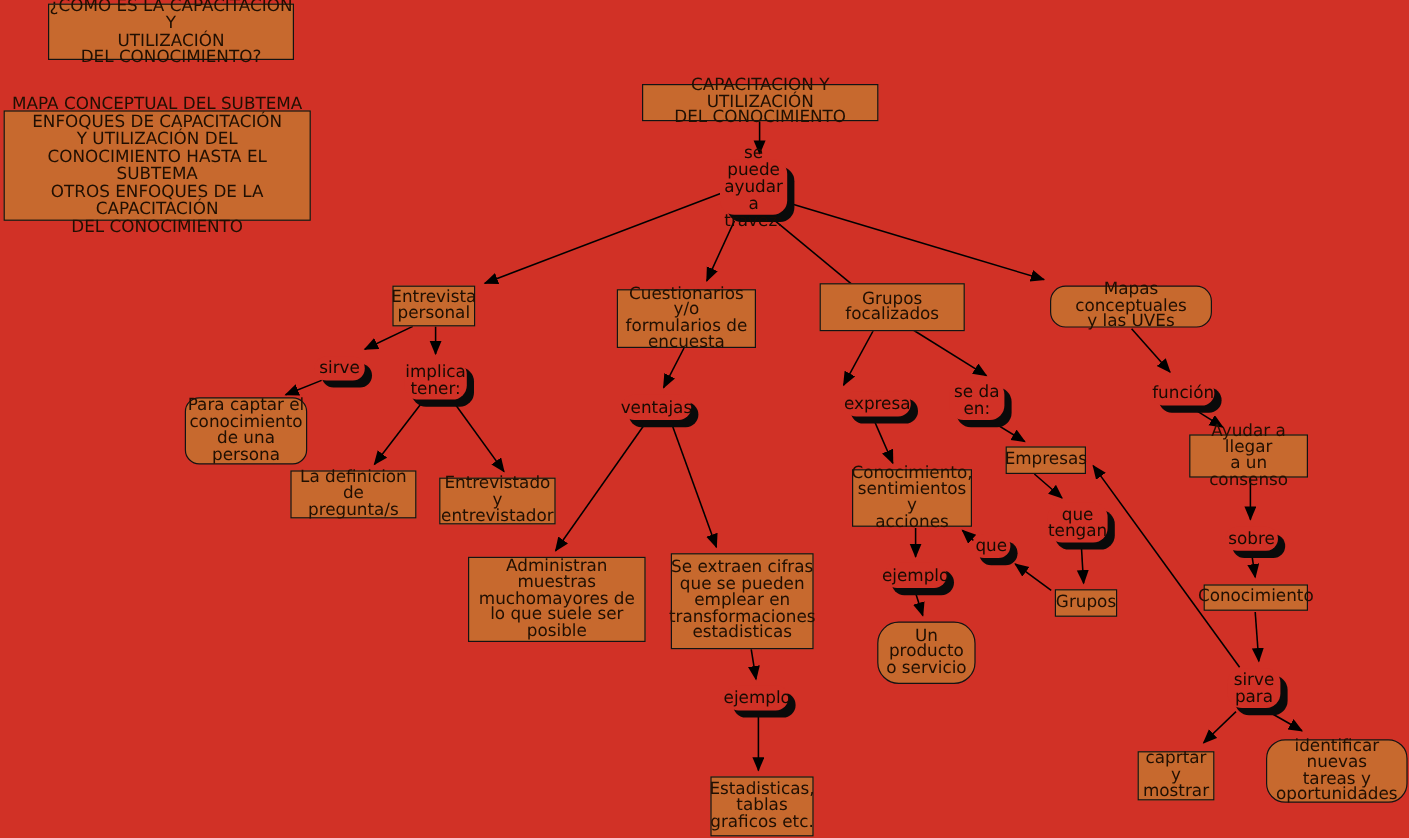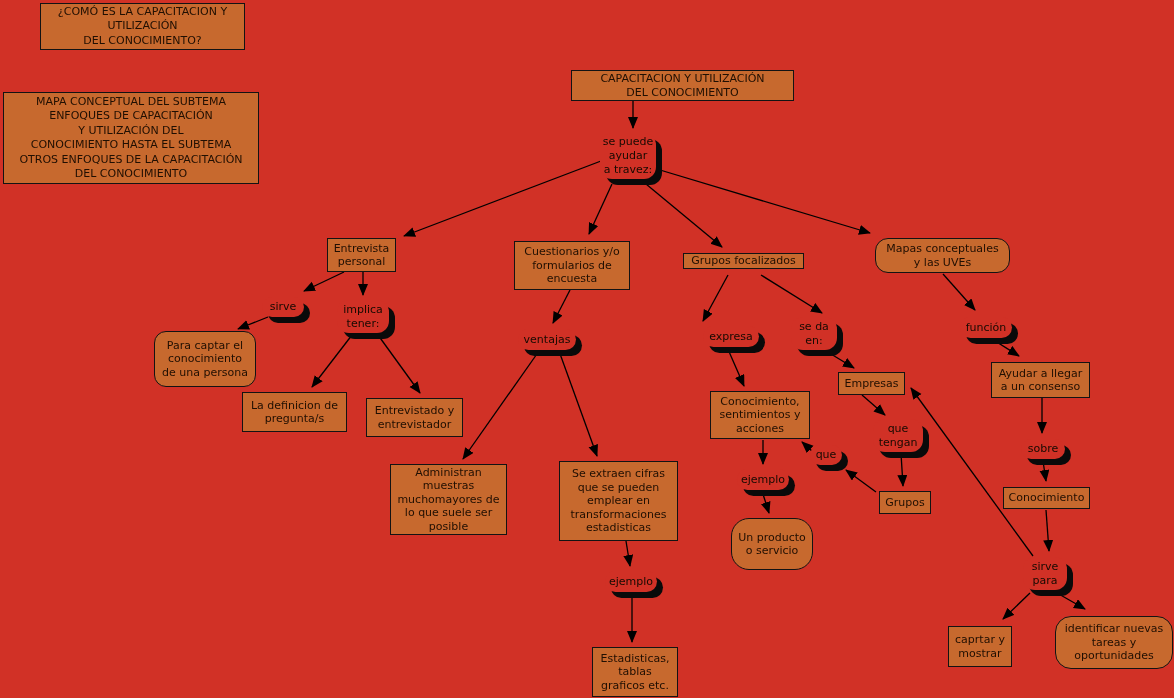--- a/index.html
+++ b/index.html
@@ -18,21 +18,21 @@
     background:var(--background);
     font-family:"DejaVu Sans","Liberation Sans",sans-serif;
   }
   #edge-layer{position:absolute;left:0;top:0;width:1174px;height:698px;}
   #edge-layer line{stroke:var(--arrow);stroke-width:1.3;}
   #node-layer{position:absolute;left:0;top:0;width:100%;height:100%;}
   .node{
     position:absolute;box-sizing:border-box;
     display:flex;align-items:center;justify-content:center;
     text-align:center;white-space:pre-line;
-    font-size:11px;line-height:13.5px;
+    font-size:14px;line-height:13.5px;
   }
   .concept,.title{
     background:var(--box-fill);
     border:1px solid var(--box-border);
     color:var(--box-text);
   }
   .title{line-height:14.5px;}
   .linking{
     background:var(--background);
     border-radius:12px;
@@ -88,55 +88,55 @@
   <div id="node-layer">
       <div class="node title" style="left: 40px; top: 3px; width: 205px; height: 47px;">¿COMÓ ES LA CAPACITACION Y
 UTILIZACIÓN
 DEL CONOCIMIENTO?</div>
       <div class="node title" style="left: 3px; top: 72px; width: 256px; height: 92px; margin-top: 20px;">MAPA CONCEPTUAL DEL SUBTEMA
 ENFOQUES DE CAPACITACIÓN
 Y UTILIZACIÓN DEL
 CONOCIMIENTO HASTA EL SUBTEMA
 OTROS ENFOQUES DE LA CAPACITACIÓN
 DEL CONOCIMIENTO</div>
-      <div class="node concept" style="left: 535px; top: 70px; width: 223px; height: 31px; margin-left: 36px;">CAPACITACION Y UTILIZACIÓN
+      <div class="node concept" style="left: 535px; top: 70px; width: 197px; height: 31px;">CAPACITACION Y UTILIZACIÓN
 DEL CONOCIMIENTO</div>
       <div class="node linking" style="left: 600px; top: 133px; width: 56px; height: 46px;">se puede
 ayudar
 a travez:</div>
       <div class="node concept" style="left: 327px; top: 238px; width: 69px; height: 34px;">Entrevista
 personal</div>
       <div class="node linking" style="left: 262px; top: 297px; width: 42px; height: 20px;">sirve</div>
       <div class="node linking" style="left: 337px; top: 300px; width: 52px; height: 33px;">implica
 tener:</div>
       <div class="node concept" style="left: 154px; top: 331px; width: 102px; height: 56px; border-radius: 12px;">Para captar el
 conocimiento
 de una persona</div>
       <div class="node concept" style="left: 242px; top: 392px; width: 105px; height: 40px;">La definicion de
 pregunta/s</div>
       <div class="node concept" style="left: 366px; top: 398px; width: 97px; height: 39px;">Entrevistado y
 entrevistador</div>
       <div class="node concept" style="left: 514px; top: 241px; width: 116px; height: 49px;">Cuestionarios y/o
 formularios de
 encuesta</div>
       <div class="node linking" style="left: 518px; top: 329px; width: 58px; height: 21px;">ventajas</div>
-      <div class="node concept" style="left: 390px; top: 464px; width: 117px; height: 71px;">Administran muestras
+      <div class="node concept" style="left: 390px; top: 464px; width: 148px; height: 71px;">Administran muestras
 muchomayores de
 lo que suele ser
 posible</div>
       <div class="node concept" style="left: 559px; top: 461px; width: 119px; height: 80px;">Se extraen cifras
 que se pueden
 emplear en
 transformaciones
 estadisticas</div>
       <div class="node linking" style="left: 605px; top: 571px; width: 52px; height: 21px;">ejemplo</div>
       <div class="node concept" style="left: 592px; top: 647px; width: 86px; height: 50px;">Estadisticas,
 tablas
 graficos etc.</div>
-      <div class="node concept" style="left: 683px; top: 253px; width: 121px; height: 16px;">Grupos focalizados</div>
+      <div class="node concept" style="left: 683px; top: 236px; width: 121px; height: 40px;">Grupos focalizados</div>
       <div class="node linking" style="left: 703px; top: 326px; width: 56px; height: 21px;">expresa</div>
       <div class="node linking" style="left: 791px; top: 317px; width: 46px; height: 33px;">se da
 en:</div>
       <div class="node concept" style="left: 710px; top: 391px; width: 100px; height: 48px;">Conocimiento,
 sentimientos y
 acciones</div>
       <div class="node concept" style="left: 838px; top: 372px; width: 67px; height: 23px;">Empresas</div>
       <div class="node linking" style="left: 873px; top: 419px; width: 50px; height: 33px;">que
 tengan</div>
       <div class="node concept" style="left: 879px; top: 491px; width: 52px; height: 23px;">Grupos</div>

